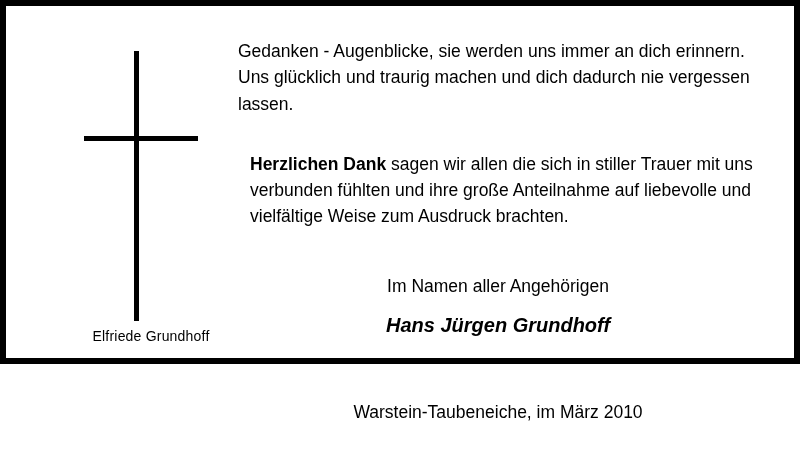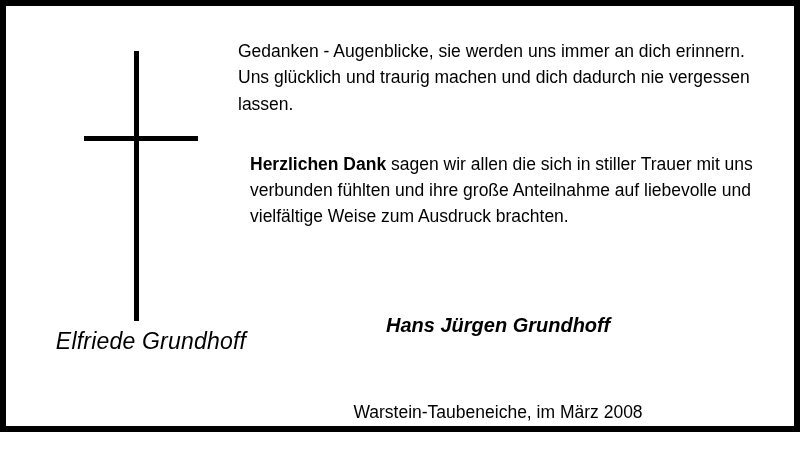--- a/index.html
+++ b/index.html
@@ -12,21 +12,21 @@
     height: 464px;
     font-family: "Liberation Sans", sans-serif;
     color: #000000;
     overflow: hidden;
   }
 
   .notice {
     position: relative;
     box-sizing: border-box;
     width: 800px;
-    height: 432px;
+    height: 364px;
     background: #ffffff;
     border: 6px solid #000000;
     padding: 0;
   }
 
   .inner {
     position: absolute;
     left: 0;
     top: 0;
     right: 0;
@@ -60,22 +60,21 @@
 
   
   .deceased {
     position: absolute;
     left: 30px;
     top: 322px;
     width: 230px;
     text-align: center;
   }
   .deceased-name {
-    font-size: 23px;
-    font-style: italic;
+    font-size: 14px;
     white-space: nowrap;
     letter-spacing: 0.2px;
   }
   .dates {
     margin-top: 10px;
     margin-left: 26px;
     text-align: left;
     font-size: 15px;
     font-style: italic;
     line-height: 1.55;
@@ -142,23 +141,24 @@
     <div class="cross">
       <div class="vbar"></div>
       <div class="hbar"></div>
     </div>
 
     <div class="body-text">
       <p class="para para-1">Gedanken - Augenblicke, sie werden uns immer an dich erinnern. Uns glücklich und traurig machen und dich dadurch nie vergessen lassen.</p>
       <p class="para para-2"><span class="bold">Herzlichen Dank</span><span> sagen wir allen die sich in stiller Trauer mit uns verbunden fühlten und ihre große Anteilnahme auf liebevolle und vielfältige Weise zum Ausdruck brachten.</span></p>
     </div>
 
+    <div class="in-name">Im Namen aller Angehörigen</div>
 
     <div class="signer">Hans Jürgen Grundhoff</div>
 
-    <div class="place-date">Warstein-Taubeneiche, im März 2008</div>
+    <div class="place-date">Warstein-Taubeneiche, im März 2010</div>
 
     <div class="deceased">
       <div class="deceased-name">Elfriede Grundhoff</div>
     </div>
 
   </div>
 </div>
 
 </body></html>

